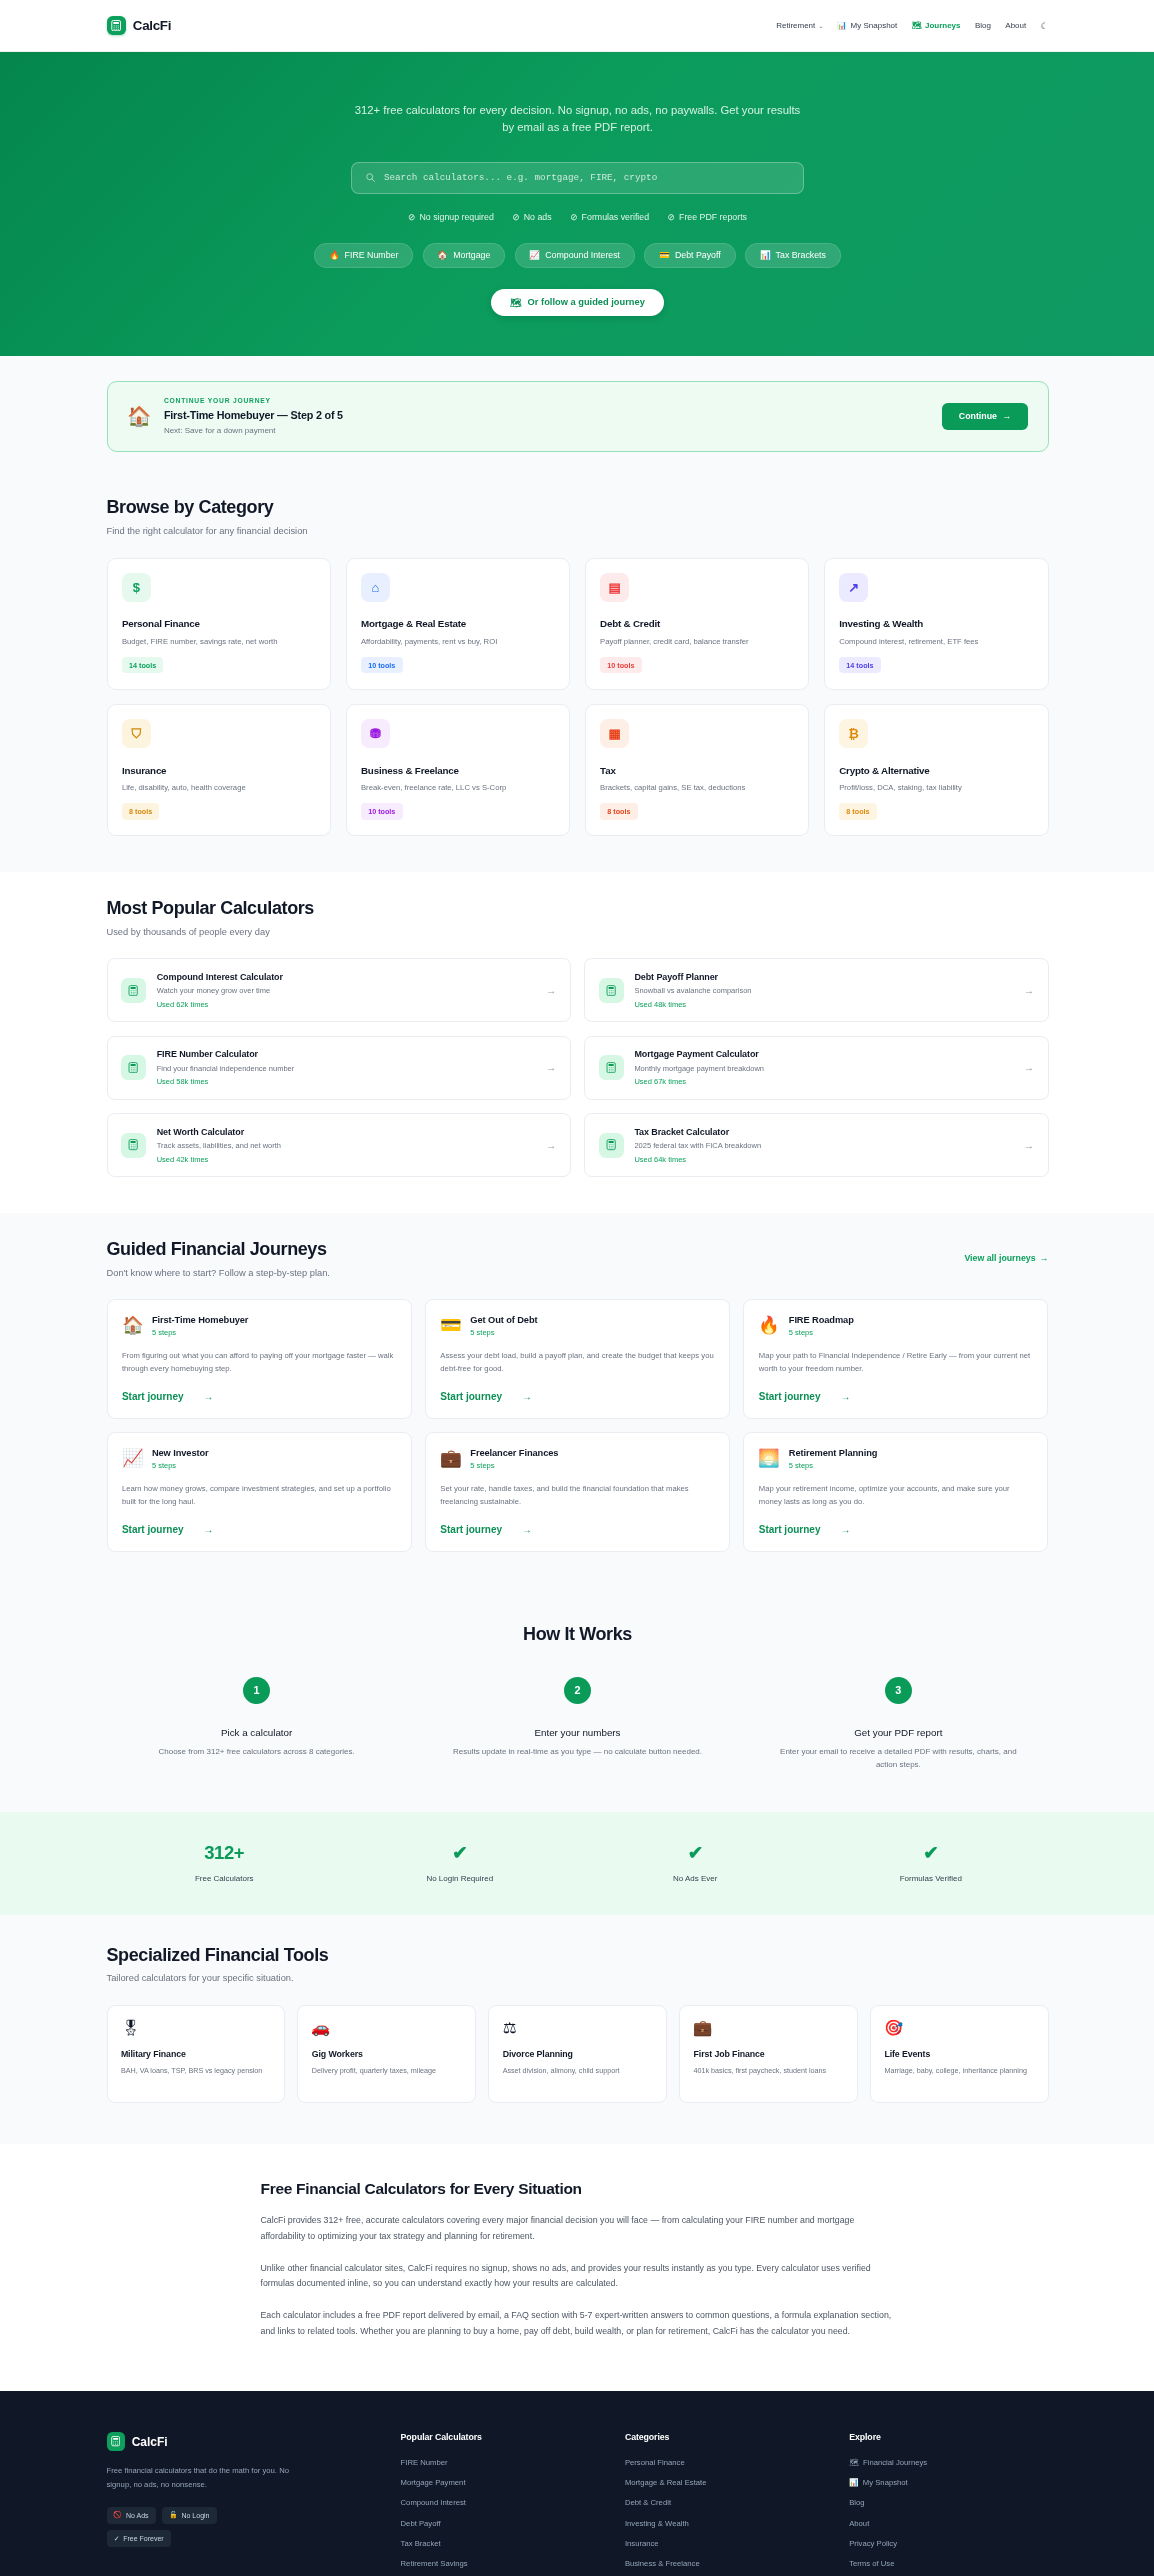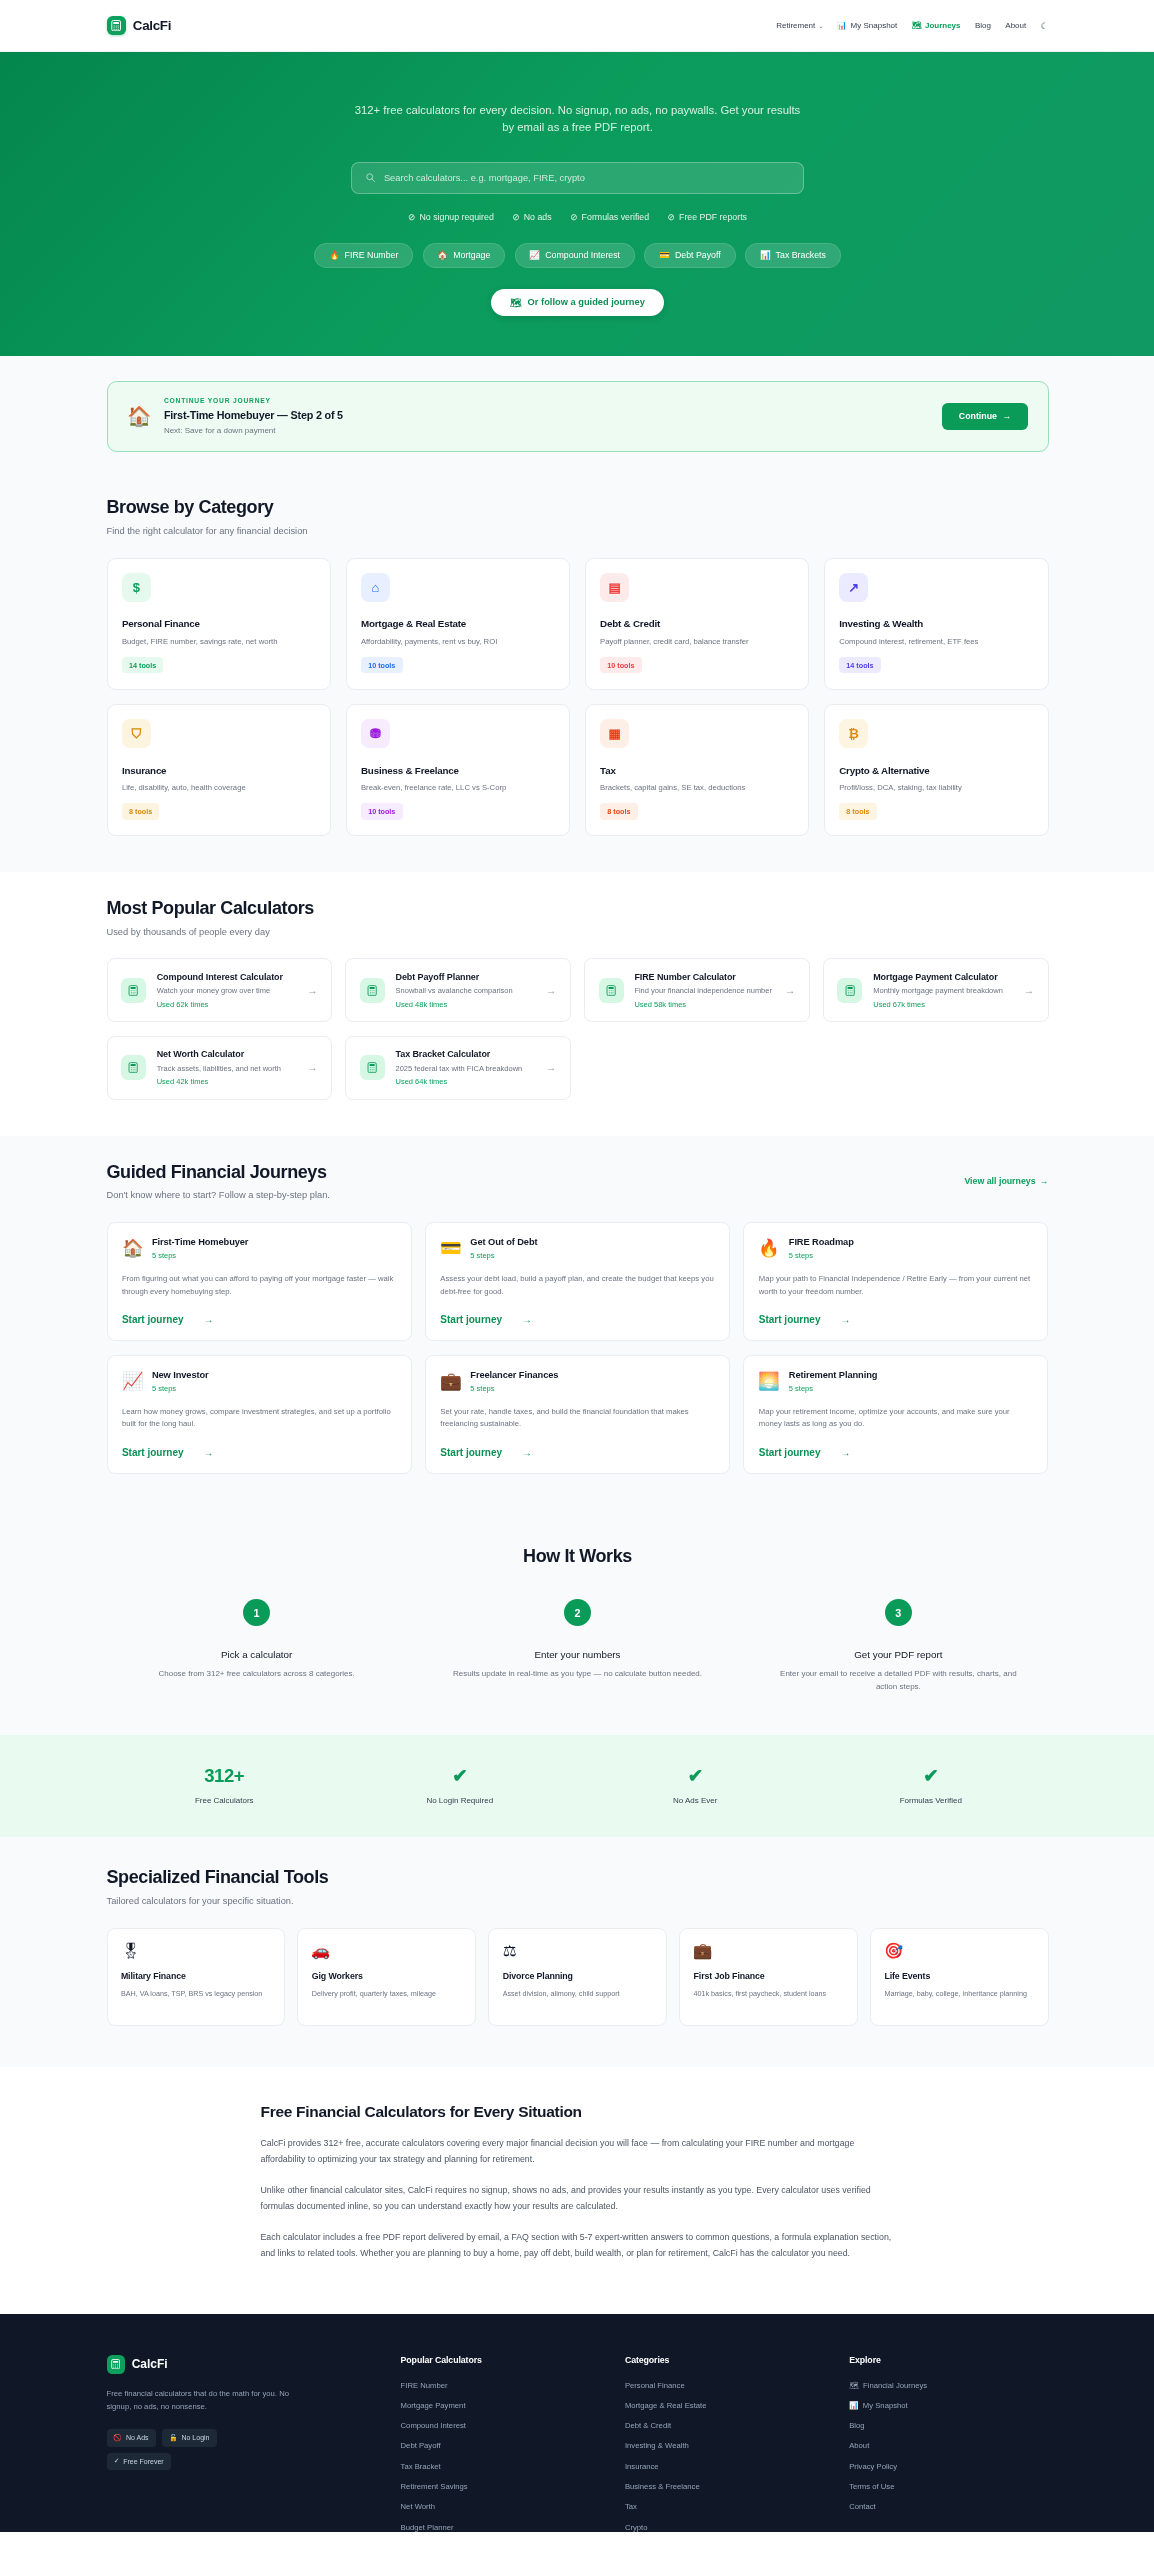--- a/index.html
+++ b/index.html
@@ -50,21 +50,21 @@
   .hero .sub {
     margin: 17.5px auto 0; max-width: 453px;
     font-size: 11.3px; line-height: 1.55; color: #d6f2e4;
   }
   .search-box {
     margin: 25px auto 0; width: 453px; height: 32px;
     background: rgba(255,255,255,.13);
     border: 0.5px solid rgba(255,255,255,.28);
     border-radius: 7.7px;
     display: flex; align-items: center; gap: 7.7px;
-    padding: 0 13.4px; text-align: left;
+    padding: 0 13.4px; text-align: left; font-family: Liberation Mono, monospace;
   }
   .search-box .mag { width: 10.8px; height: 10.8px; flex: none; opacity: .85; }
   .search-box input {
     flex: 1; background: transparent; border: none; outline: none;
     color: #fff; font-size: 9.3px; font-family: inherit;
   }
   .search-box input::placeholder { color: #cdeadd; }
   .trust-row {
     margin: 18.5px auto 0; display: flex; justify-content: center;
     gap: 18.5px; font-size: 8.8px; color: #e2f5ec;
@@ -130,21 +130,21 @@
     font-size: 13px; font-weight: bold; margin-bottom: 16.5px;
   }
   .cat-name { font-size: 9.8px; font-weight: bold; color: #111827; letter-spacing: -0.2px; }
   .cat-desc { font-size: 7.7px; color: #6b7280; margin-top: 7.2px; }
   .cat-pill {
     margin-top: 11.3px; display: inline-block; border-radius: 4.1px;
     padding: 3.6px 7.2px; font-size: 7.2px; font-weight: bold;
   }
 
   
-  .pop-grid { display: grid; grid-template-columns: repeat(4,1fr); gap: 13.4px; }
+  .pop-grid { display: grid; grid-template-columns: repeat(2,1fr); gap: 13.4px; }
   .pop-card {
     background: #fff; border: 0.5px solid #e9edf2; border-radius: 7.7px;
     padding: 12.4px 13.4px; display: flex; align-items: center; gap: 10.8px;
   }
   .pop-ico {
     width: 25px; height: 25px; border-radius: 6.7px; background: #d6f7e4;
     display: flex; align-items: center; justify-content: center; flex: none;
   }
   .pop-body { flex: 1; min-width: 0; }
   .pop-title { font-size: 9px; font-weight: bold; color: #111827; letter-spacing: -0.1px; }

